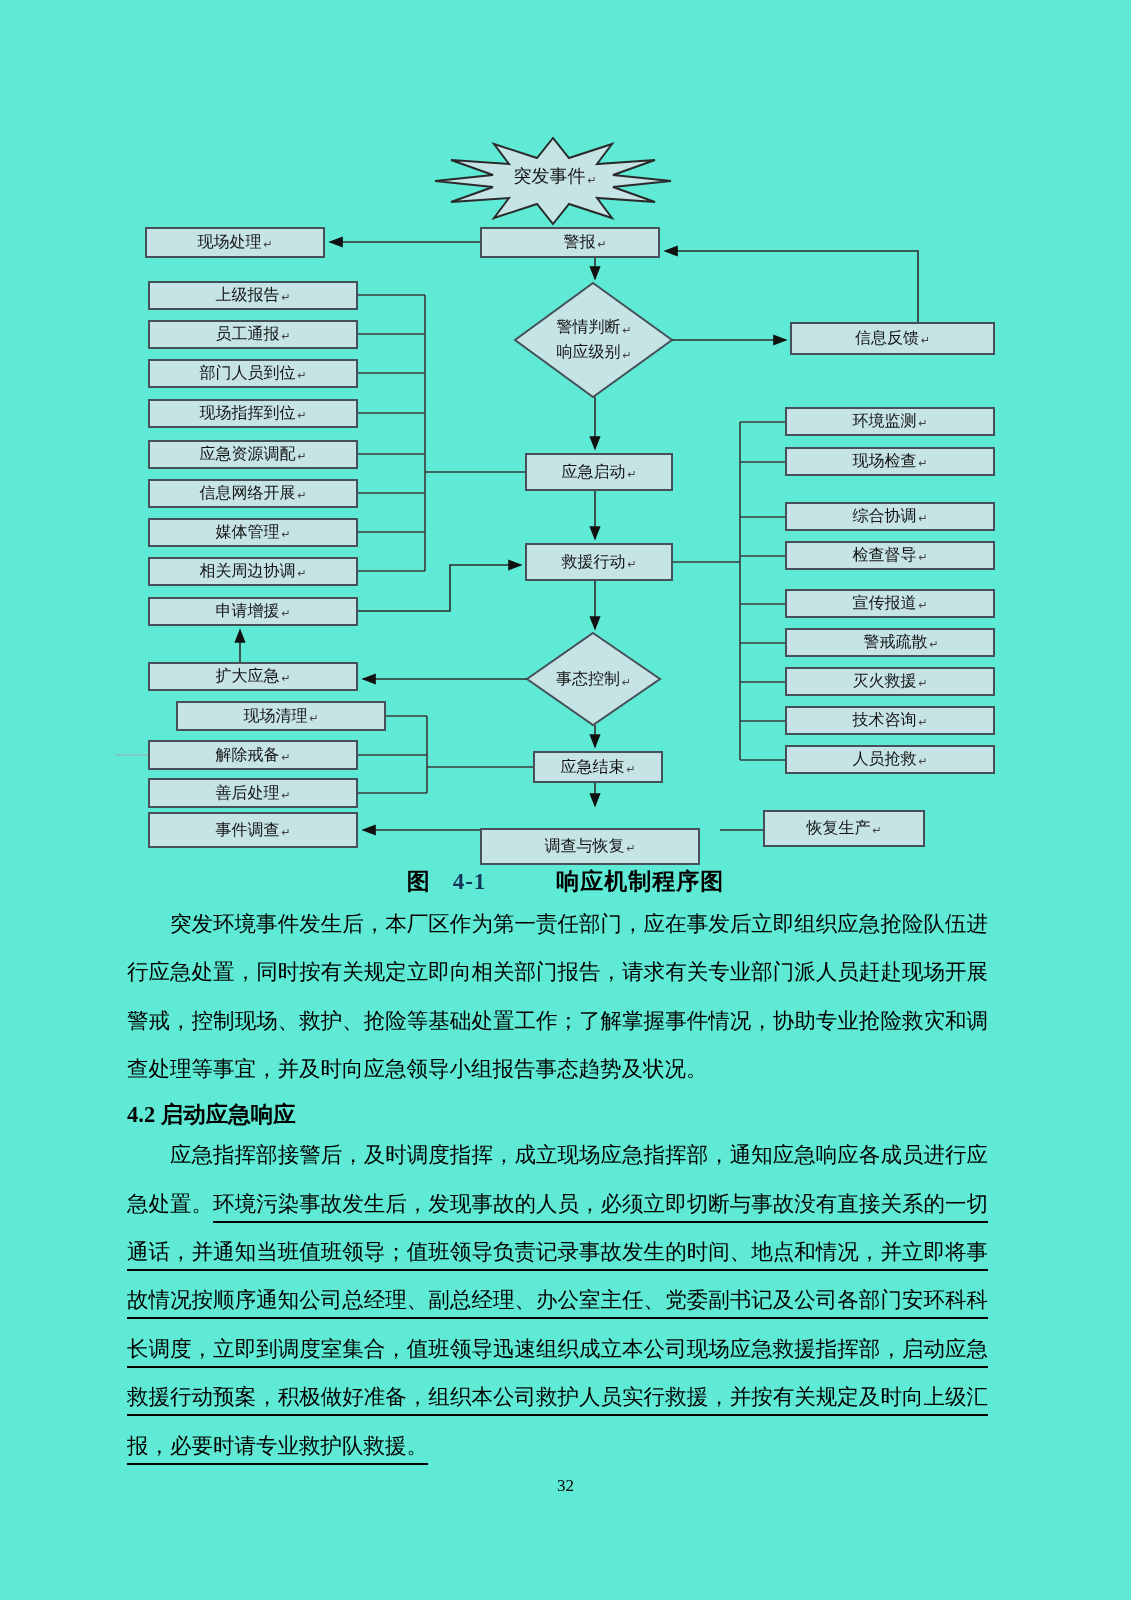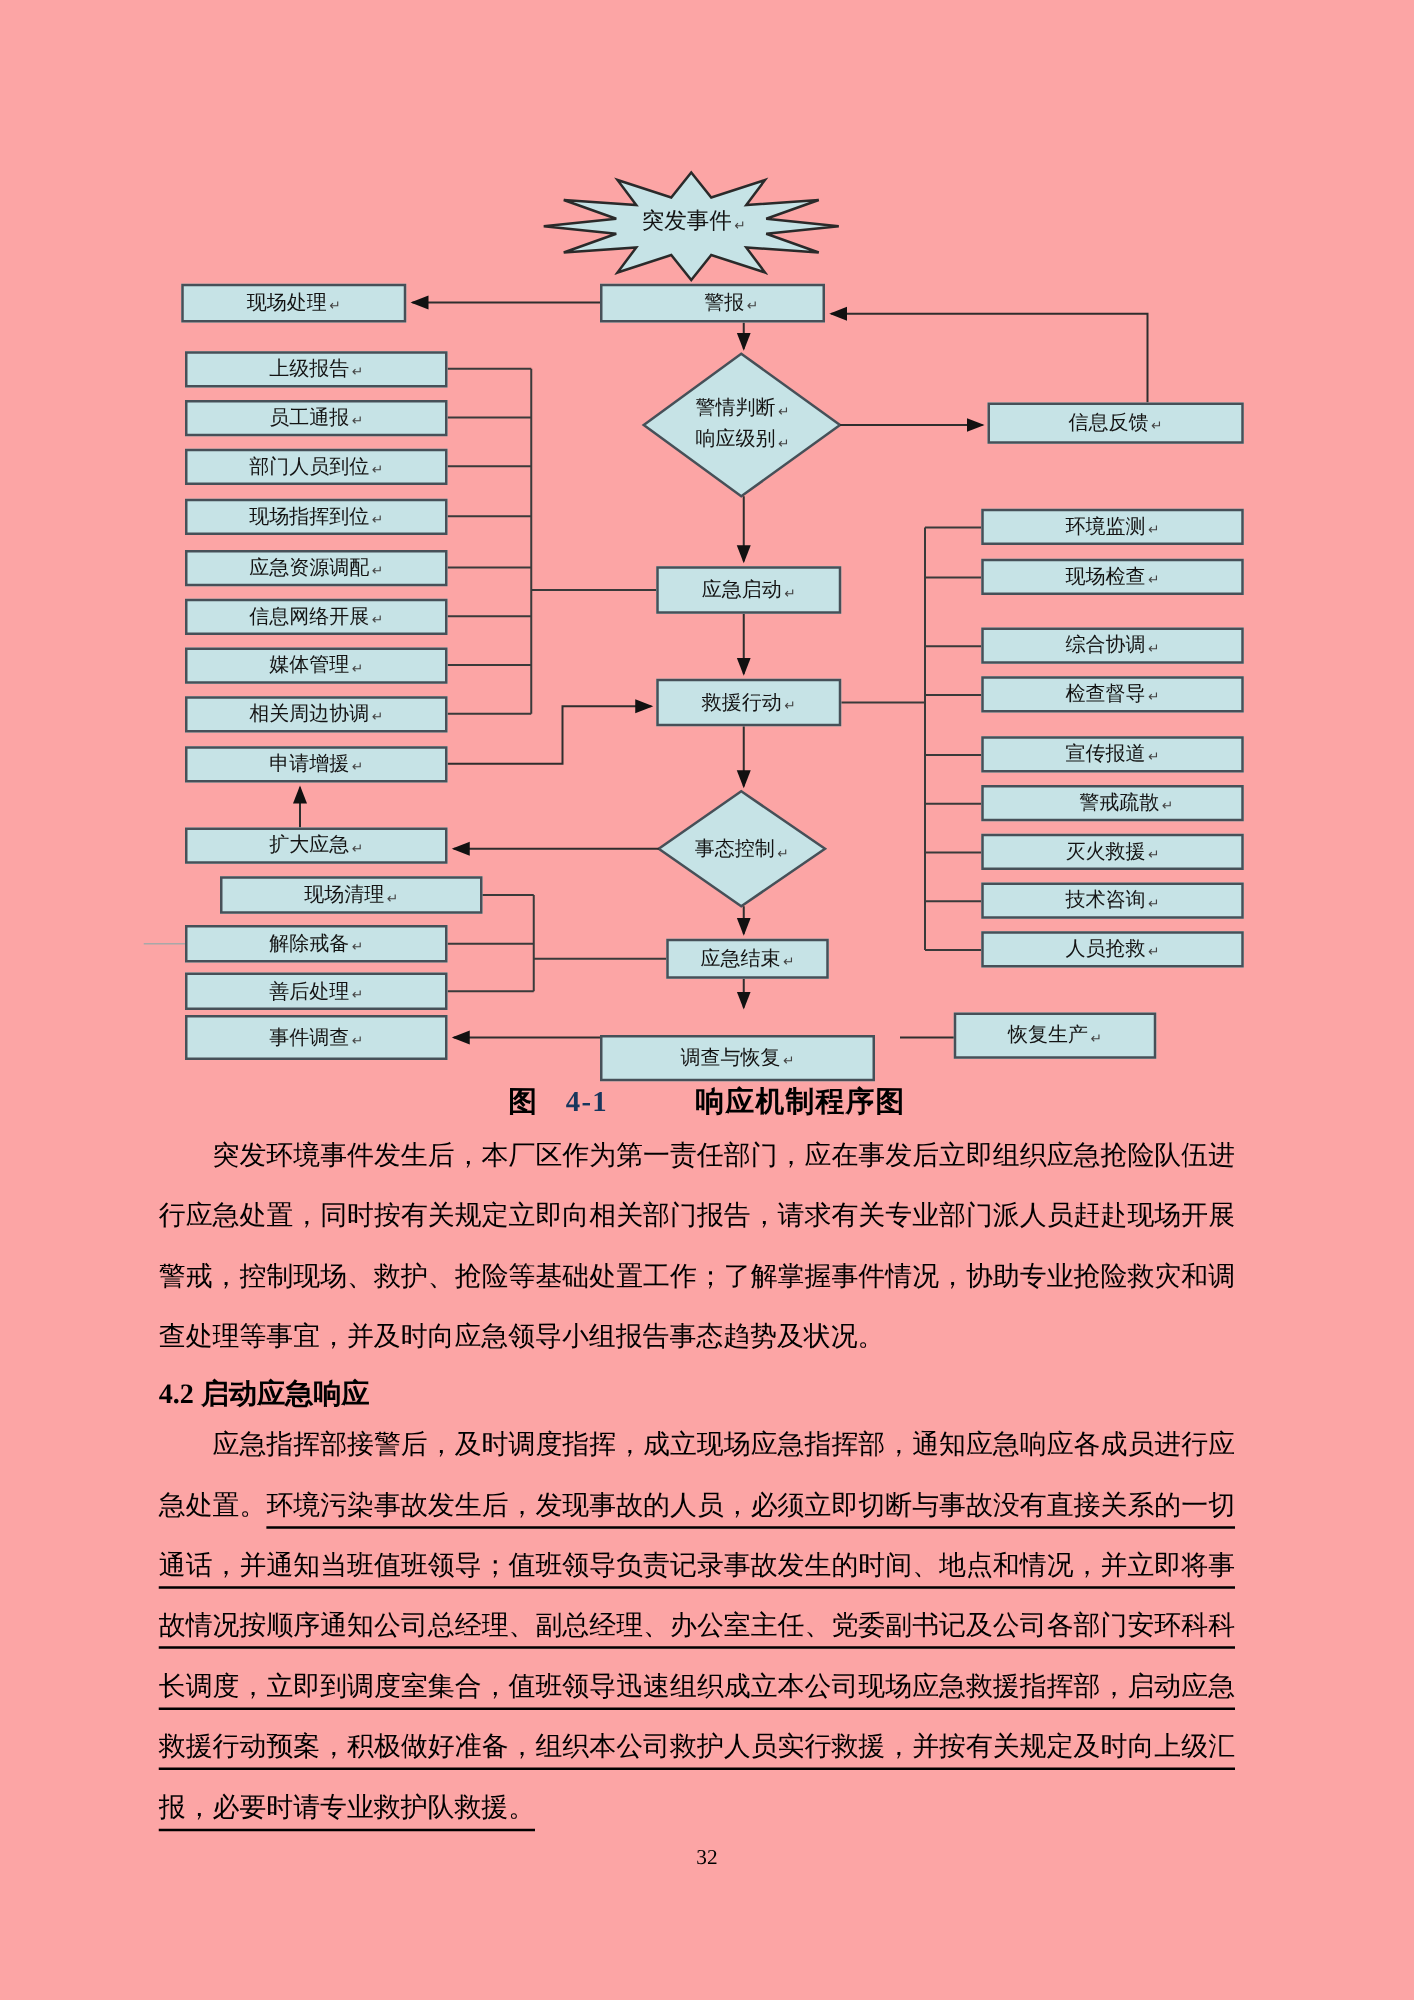--- a/index.html
+++ b/index.html
@@ -1,16 +1,16 @@
 <!DOCTYPE html>
 <html><head>
 <meta charset="utf-8">
 <style>
   html,body{margin:0;padding:0;background:#fff;}
-  .page{position:relative;width:1131px;height:1600px;background:#fca5a5;overflow:hidden;
+  .page{position:relative;width:1131px;height:1600px;background:#5eead4;overflow:hidden;
         font-family:"Liberation Serif","DejaVu Serif",serif;color:#000;}
   .diagram{position:absolute;left:0;top:0;width:1131px;height:868px;}
   .diagram svg{position:absolute;left:0;top:0;}
   .node{position:absolute;background:#c6e3e6;border:2px solid #465058;box-sizing:border-box;
         display:flex;align-items:center;justify-content:center;
         font-family:"Liberation Sans","DejaVu Sans",sans-serif;font-size:16px;color:#141414;
         white-space:nowrap;}
   .overlay{position:absolute;display:flex;flex-direction:column;align-items:center;justify-content:center;
         font-family:"Liberation Sans","DejaVu Sans",sans-serif;font-size:16px;color:#141414;
         background:transparent;border:none;pointer-events:none;}

